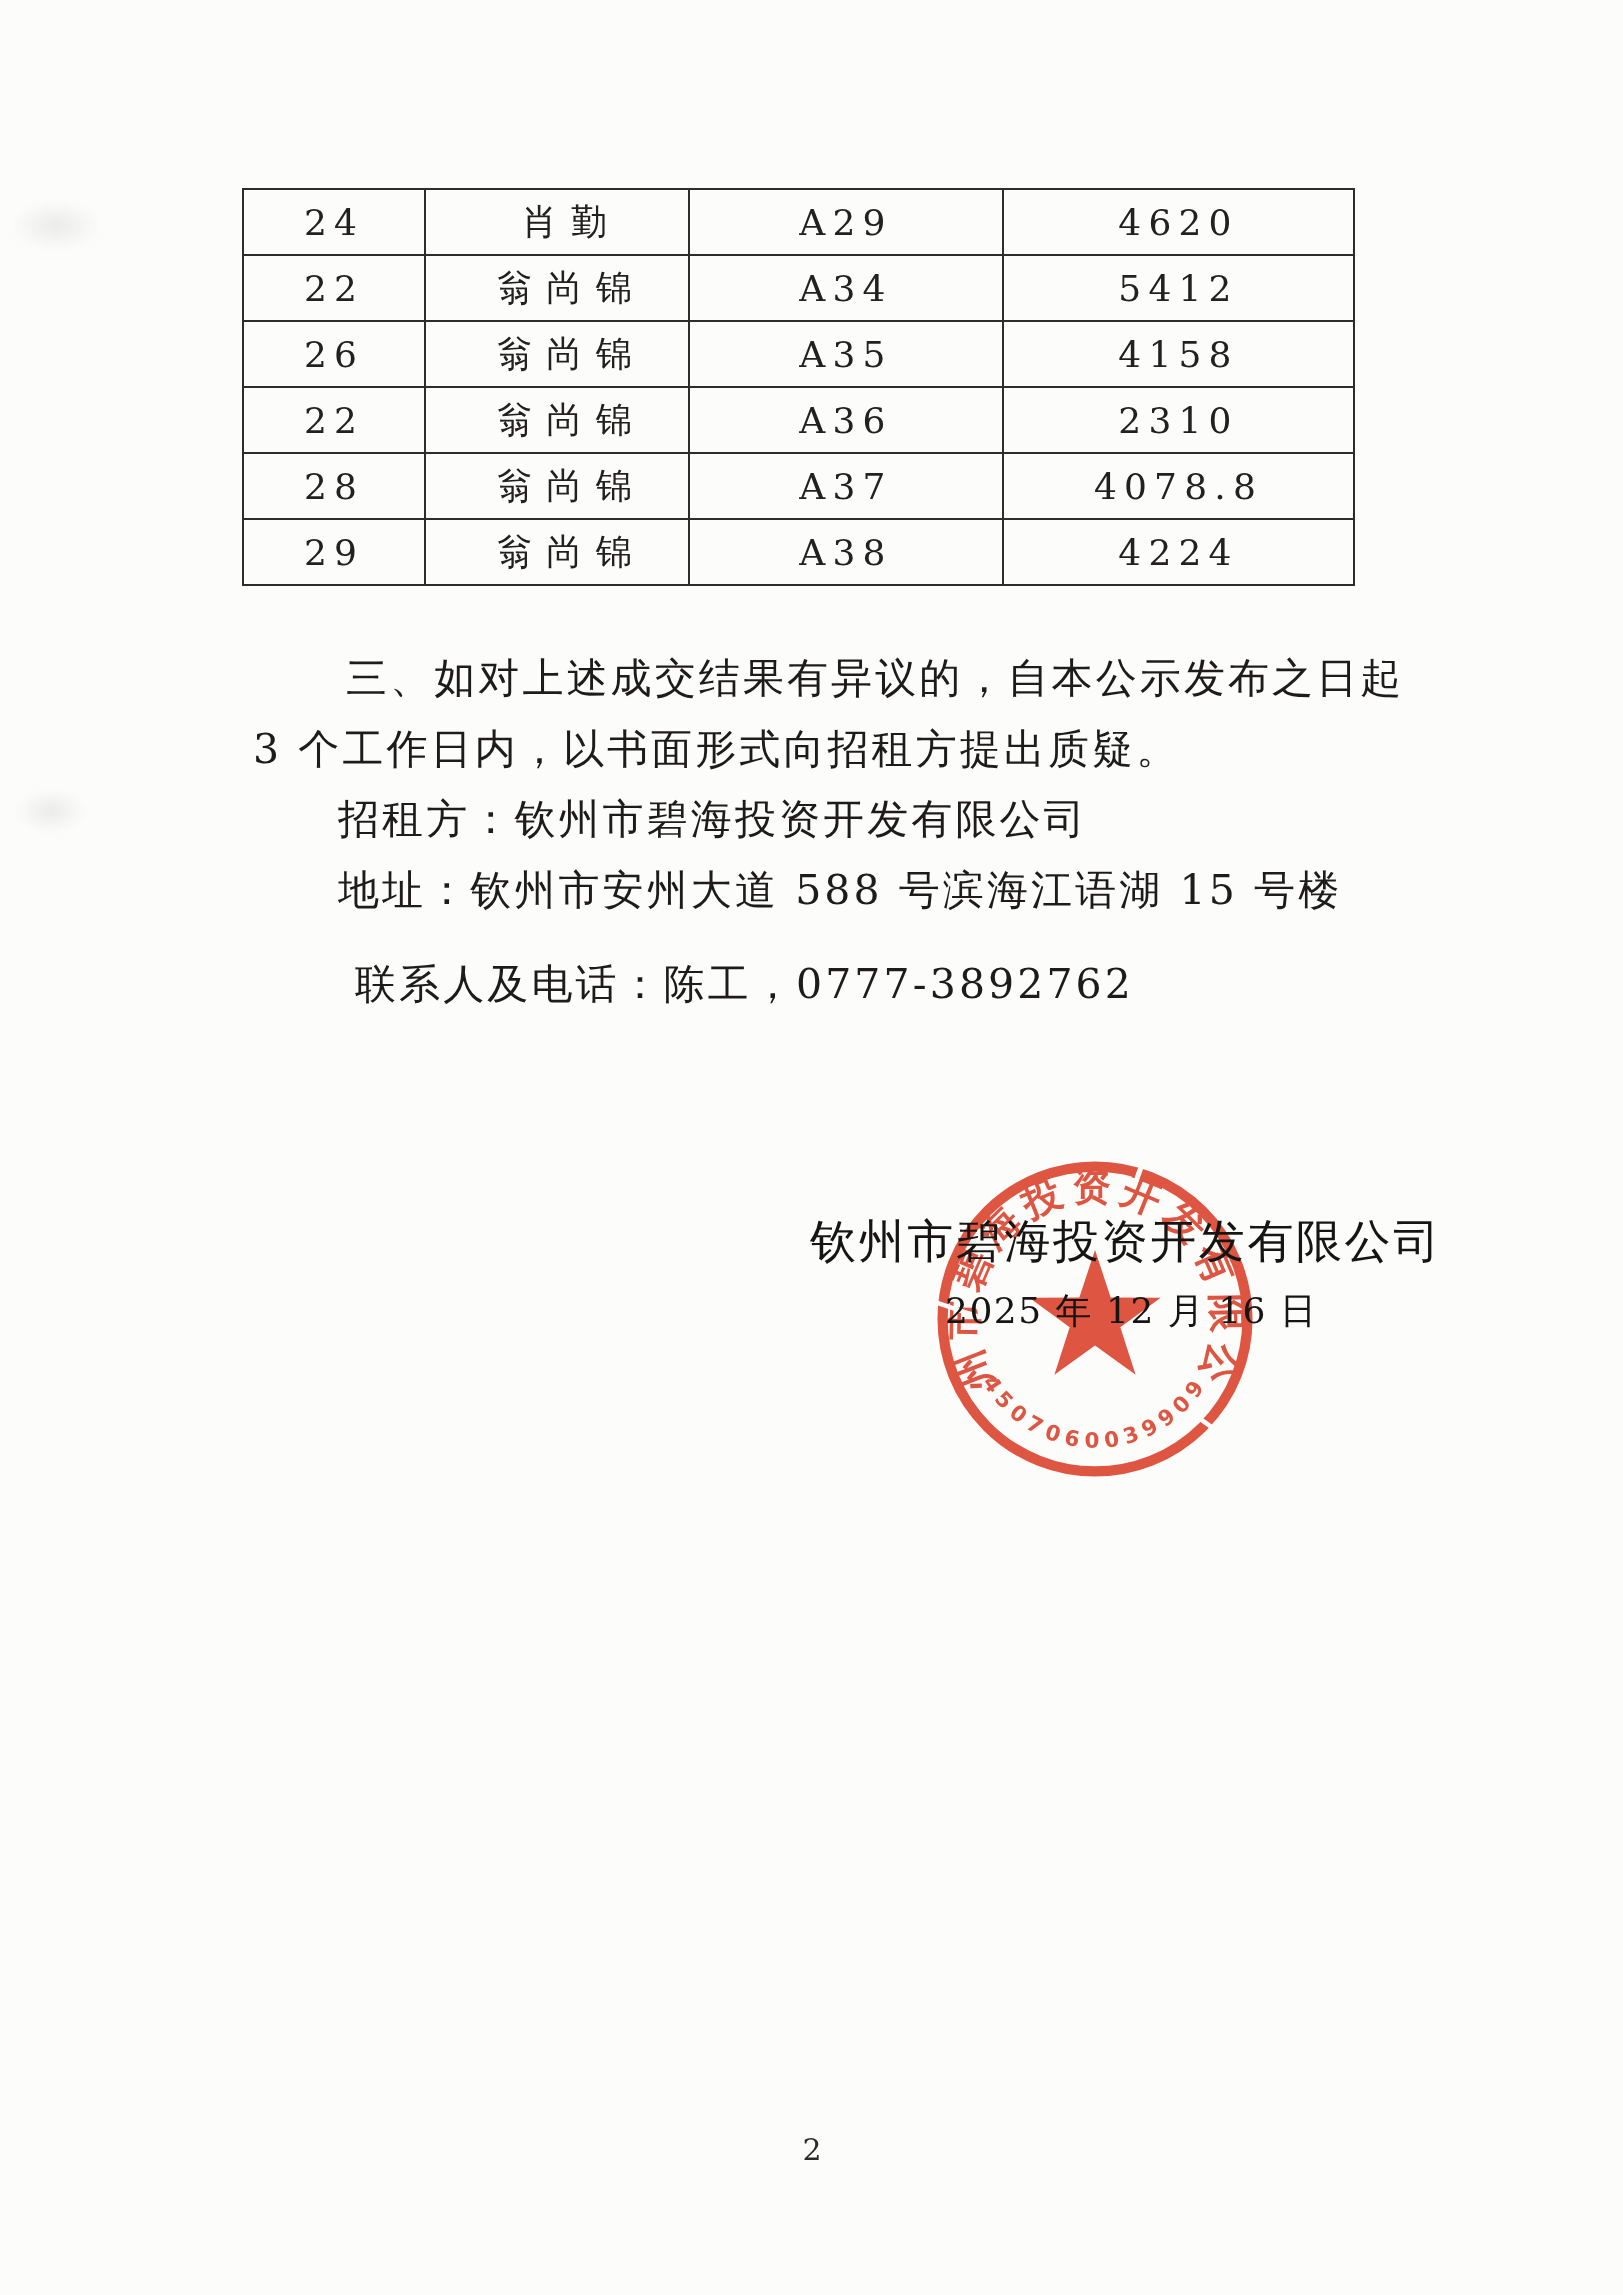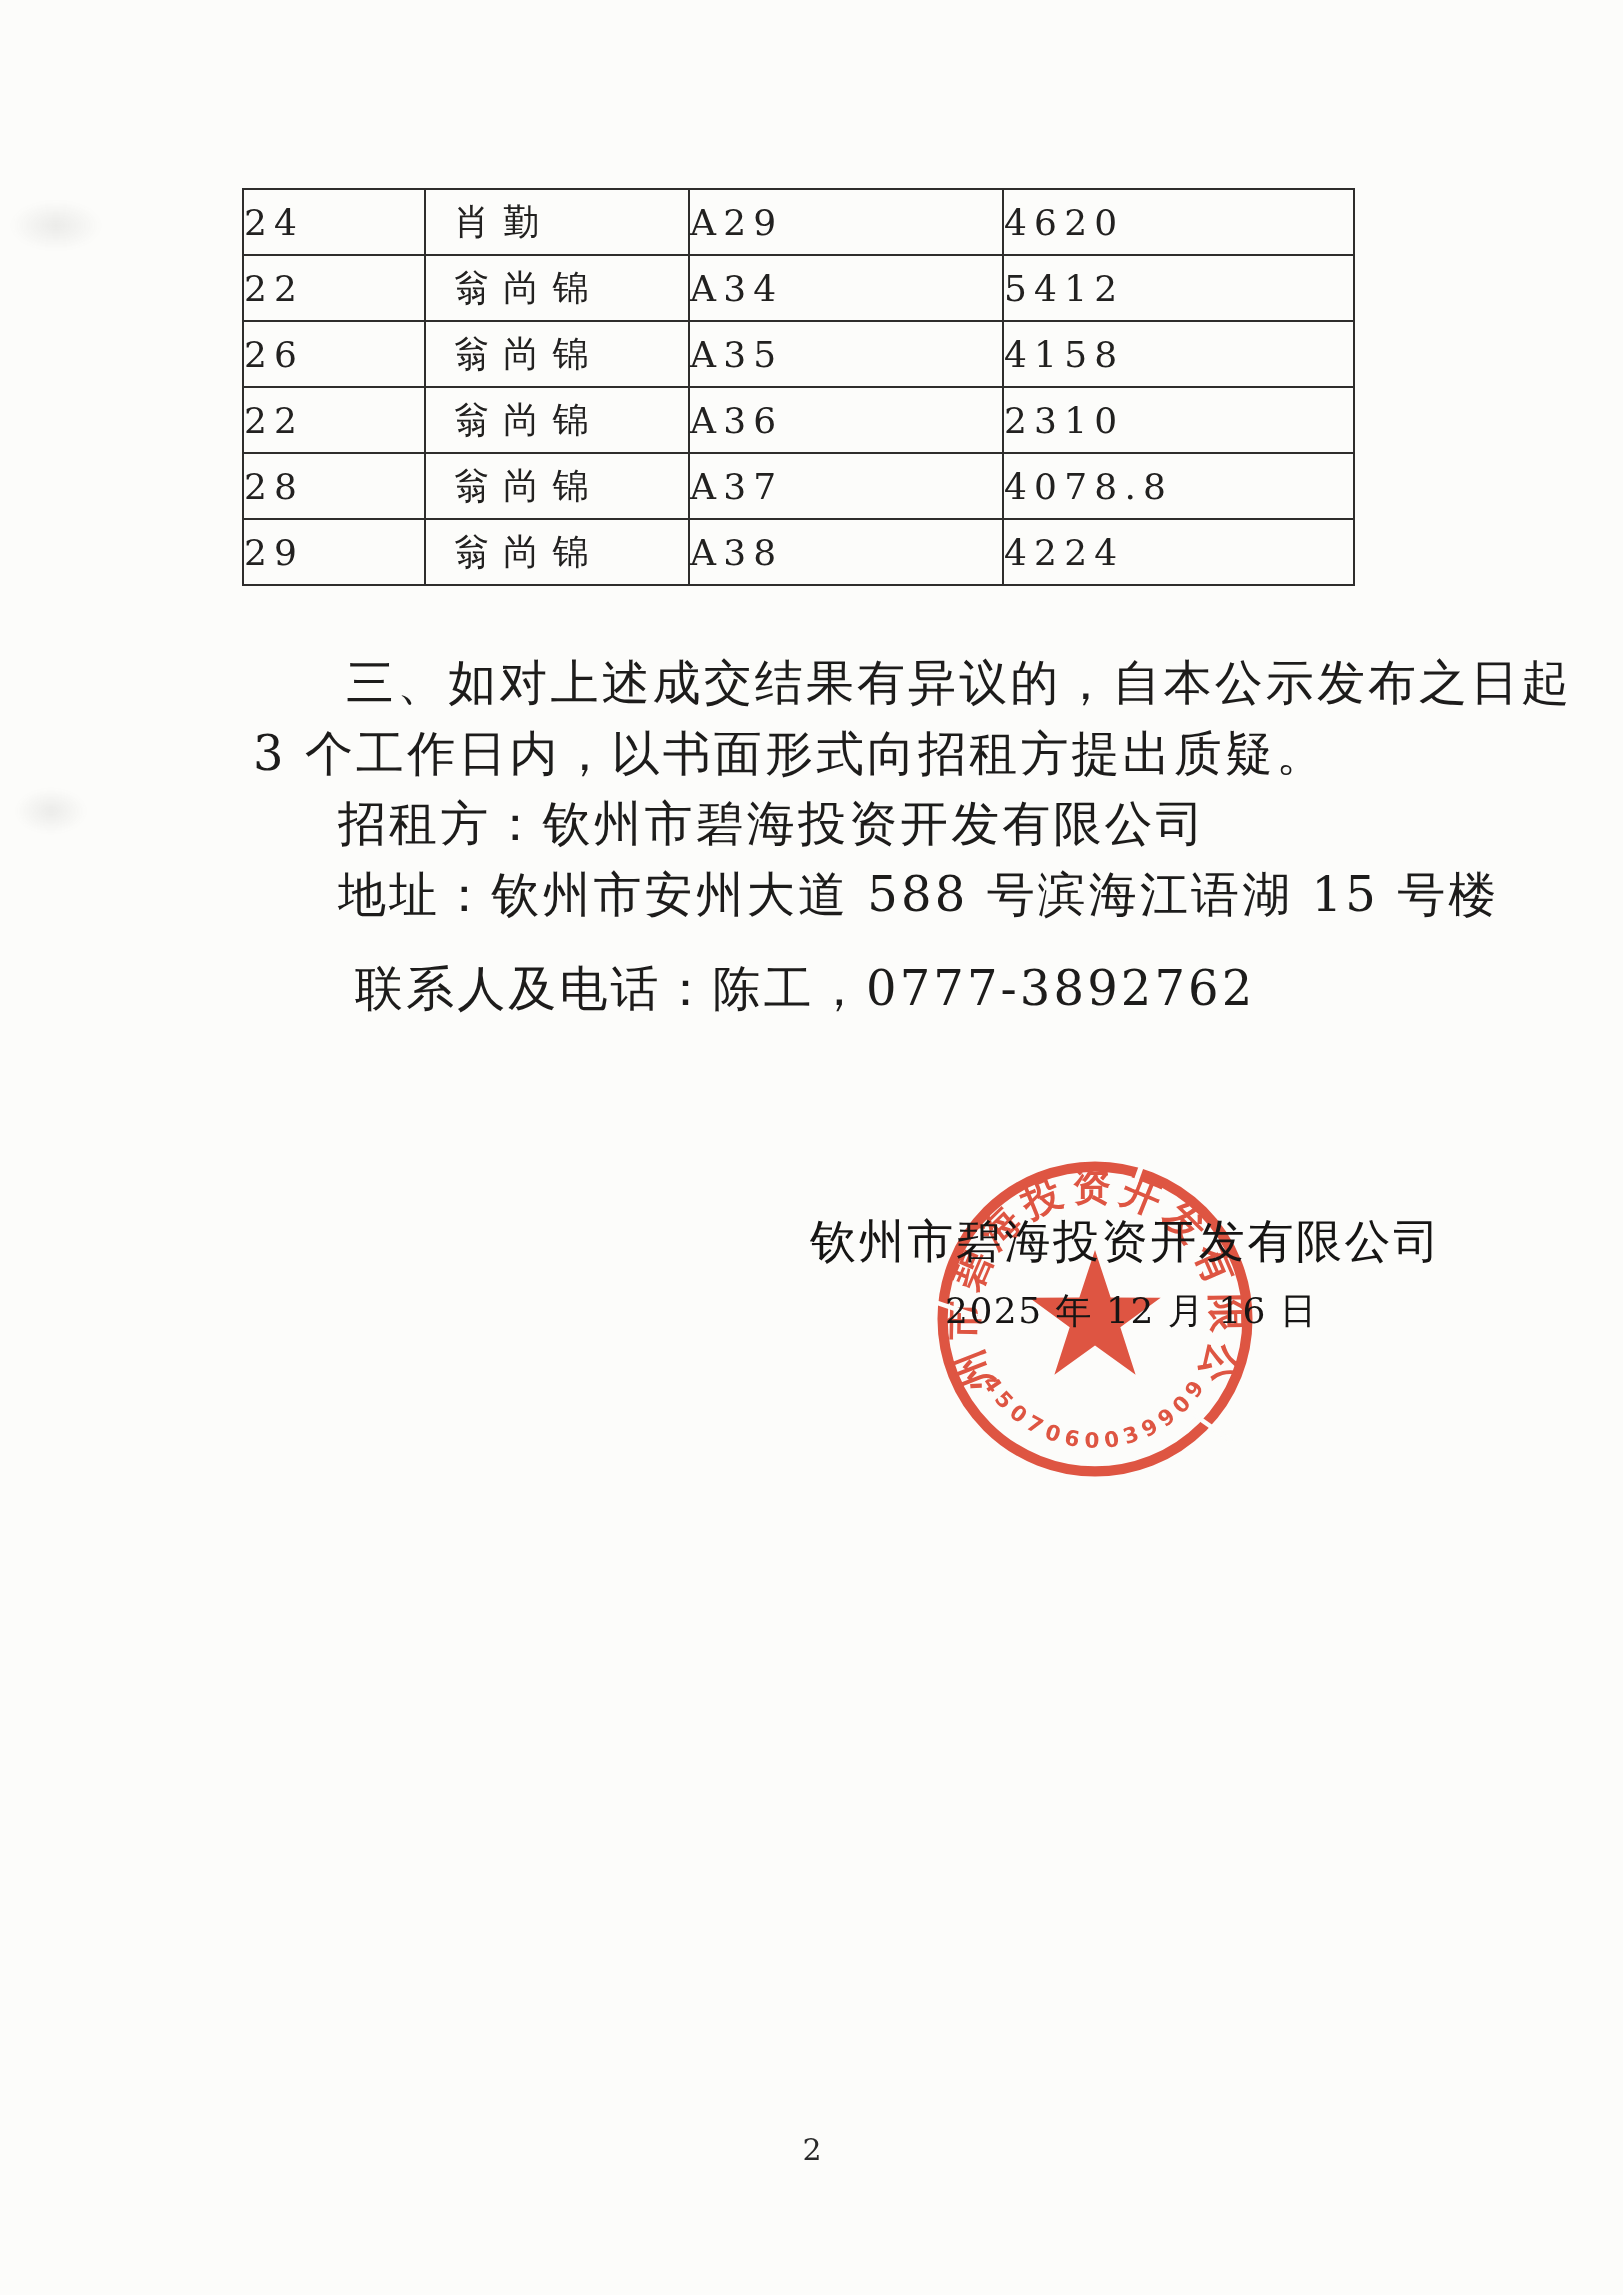--- a/index.html
+++ b/index.html
@@ -25,31 +25,32 @@
   table.results {
     position: absolute;
     left: 242px; top: 188px;
     width: 1111px;
     border-collapse: collapse;
     table-layout: fixed;
   }
   table.results td {
     border: 2px solid #2e2d2c;
     height: 64px;
+    text-align: center;
     vertical-align: middle;
     font-size: 36px;
     letter-spacing: 7.2px;
     color: #222120;
     padding: 0;
   }
   table.results td.name-cell { letter-spacing: 13.3px; padding-left: 28px; }
   
   .bline {
     position: absolute;
-    font-size: 48px;
+    font-size: 41px;
     letter-spacing: 3.1px;
     white-space: pre;
     color: #1d1c1b;
     line-height: 1.1;
   }
   #line1 { left: 346px; top: 656px; }
   #line2 { left: 253px; top: 727px; }
   #line3 { left: 338px; top: 797px; }
   #line4 { left: 338px; top: 868px; }
   #line5 { left: 338px; top: 962px; margin-left: 17px; }

